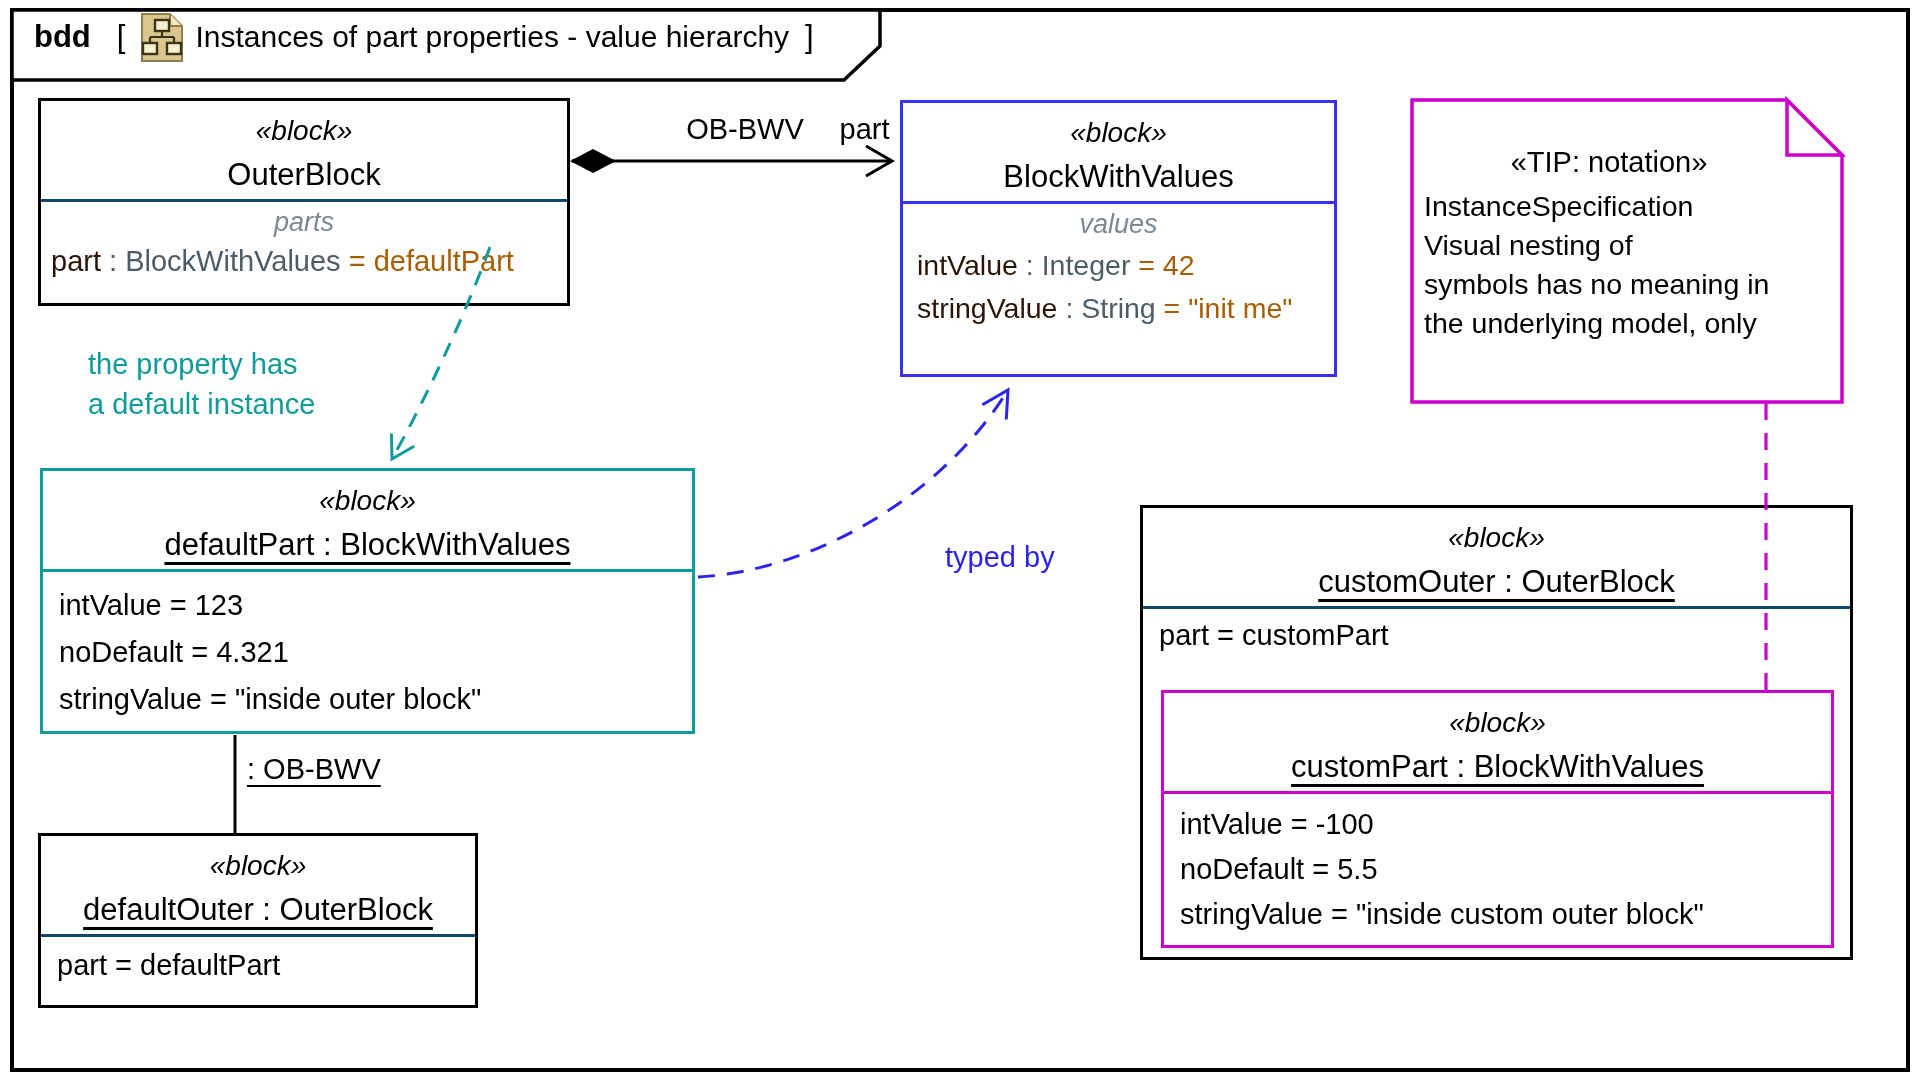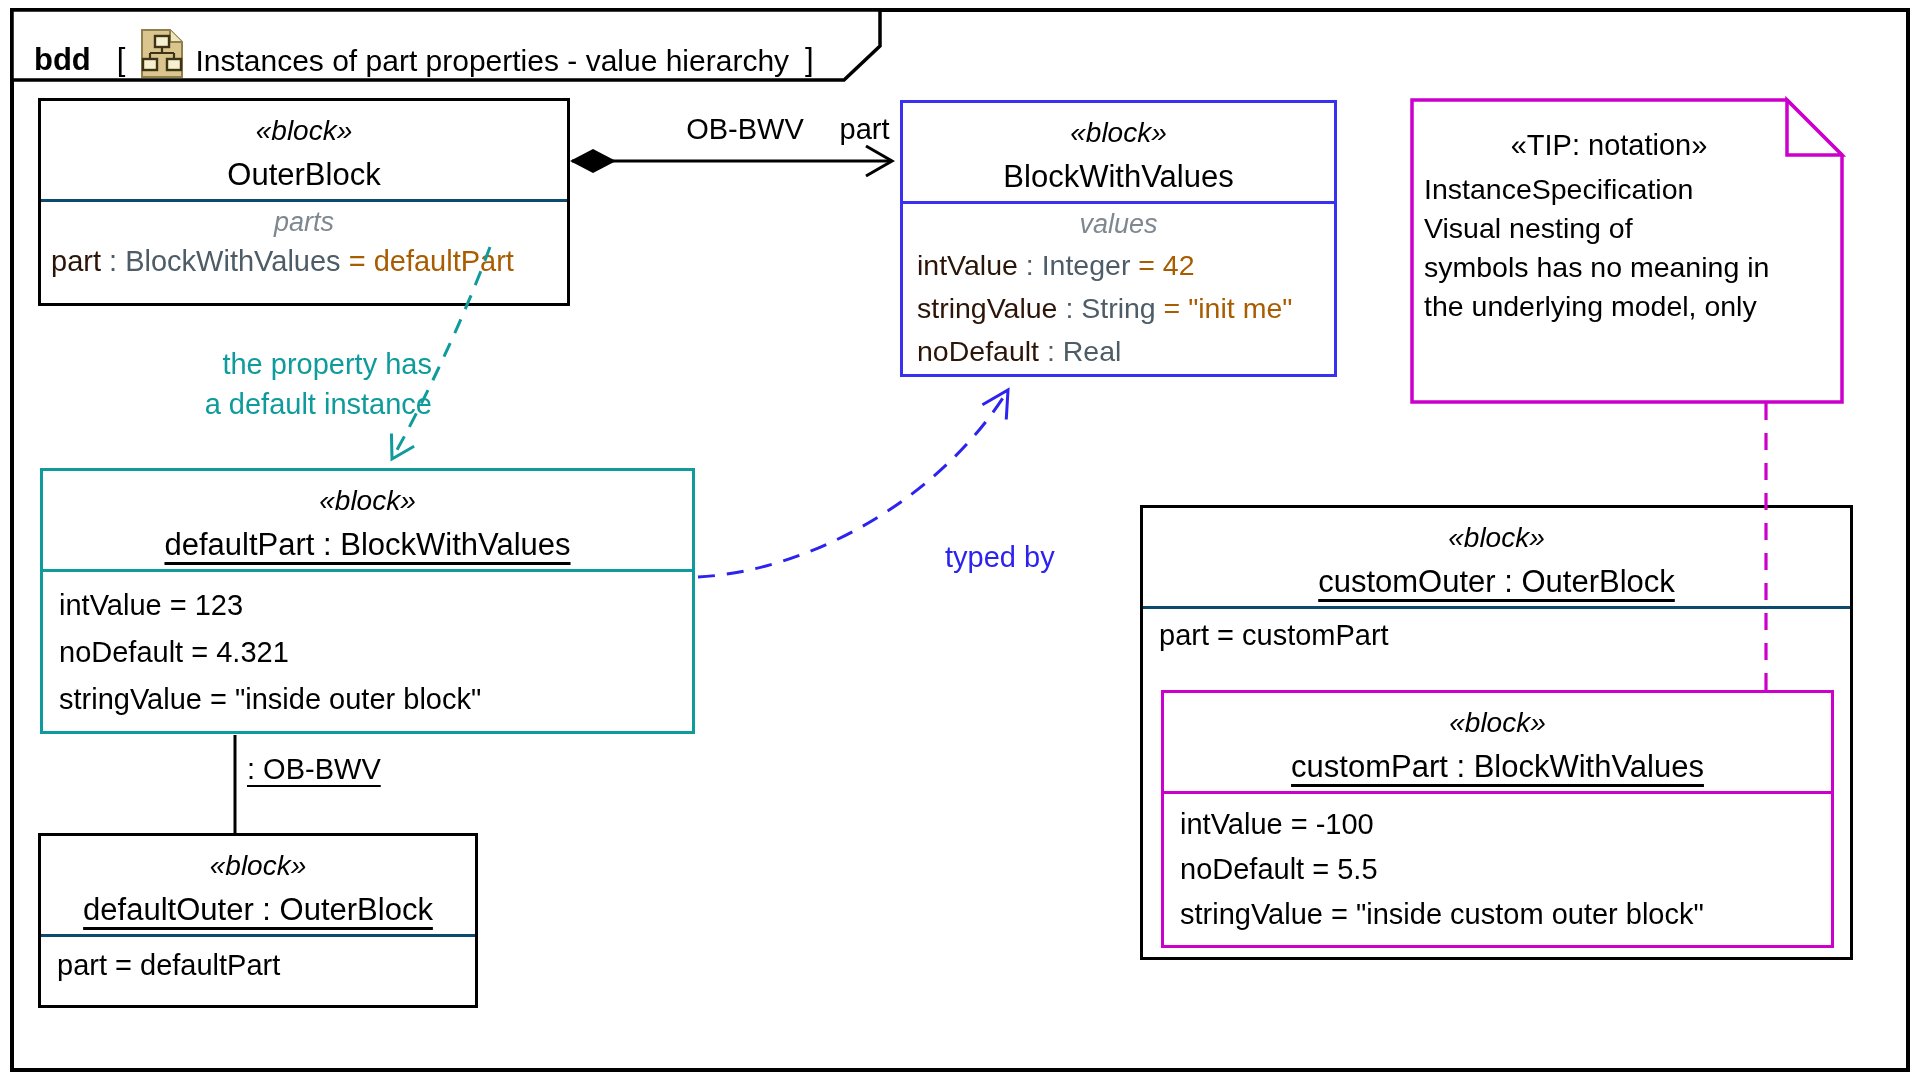--- a/index.html
+++ b/index.html
@@ -1,21 +1,21 @@
 <!DOCTYPE html>
 <html><head>
 <meta charset="utf-8">
 <style>
   html,body{margin:0;padding:0;background:#ffffff;}
   #screen{position:relative;width:1920px;height:1082px;background:#ffffff;overflow:hidden;
           font-family:"Liberation Sans", sans-serif;color:#000;}
   svg.layer{position:absolute;left:0;top:0;width:1920px;height:1082px;pointer-events:none;}
 
   
-  .tabbar{position:absolute;left:12px;top:8px;width:860px;height:70px;display:flex;align-items:flex-end;padding-left:22px;box-sizing:border-box;}
+  .tabbar{position:absolute;left:12px;top:2px;width:860px;height:70px;display:flex;align-items:center;padding-left:22px;box-sizing:border-box;}
   .kw{font-size:31px;font-weight:bold;}
   .br{font-size:31px;}
   .tab-title{font-size:30px;white-space:nowrap;}
   .sp24{width:26px;}.sp16{width:16px;}.sp12{width:12px;}
 
   
   .block{position:absolute;background:#ffffff;border:3px solid #000;box-sizing:border-box;overflow:hidden;}
   .b-blue{border-color:#3a31f0;}
   .b-teal{border-color:#0f9b9b;}
   .b-magenta{border-color:#cc00cc;}
@@ -34,28 +34,28 @@
   .pval{color:#a85d00;}
   .vrows{padding:2px 0 0 14px;}
   .vrow{font-size:28.5px;line-height:43px;white-space:nowrap;}
   .rows{padding:10px 0 0 16px;}
   .row{font-size:29px;line-height:47px;white-space:nowrap;}
   .rows-c{padding:8px 0 0 16px;}
   .row-c{font-size:29px;line-height:45px;white-space:nowrap;}
   .slot-plain{font-size:29px;padding:12px 0 0 16px;white-space:nowrap;}
 
   
-  .note-text{position:absolute;left:1412px;top:83px;width:394px;}
+  .note-text{position:absolute;left:1412px;top:100px;width:394px;}
   .note-title{font-size:29px;text-align:center;margin:46px 0 8px 0;}
   .note-line{font-size:28.5px;line-height:39px;padding-left:12px;white-space:nowrap;}
 
   
   .edge-label{position:absolute;font-size:29px;white-space:nowrap;}
   .center{text-align:center;}
-  .annot{position:absolute;left:88px;top:344px;width:344px;text-align:right;
+  .annot{position:absolute;left:88px;top:344px;width:344px;text-align:left;
          color:#0f9b9b;font-size:29px;line-height:40px;}
   .blue-label{color:#2d23ee;}
   .ul-label{text-decoration:underline;text-underline-offset:6px;text-decoration-thickness:2px;}
 </style>
 </head>
 <body>
 
 <div id="screen">
 
   <svg class="layer" viewBox="0 0 1920 1082">
@@ -99,21 +99,20 @@
   <div class="block b-blue" style="left:900px;top:100px;width:437px;height:277px">
     <div class="hdr">
       <div class="stereo">«block»</div>
       <div class="bname">BlockWithValues</div>
     </div>
     <div class="cbody bd-blue">
       <div class="comp-label">values</div>
       <div class="vrows">
         <div class="vrow"><span class="prop">intValue</span><span class="ptype"> : Integer</span><span class="pval"> = 42</span></div>
         <div class="vrow"><span class="prop">stringValue</span><span class="ptype"> : String</span><span class="pval"> = "init me"</span></div>
-        <div class="vrow"><span class="prop">noDefault</span><span class="ptype"> : Real</span><span class="pval"></span></div>
       </div>
     </div>
   </div>
 
   <div class="note-text">
     <div class="note-title">«TIP: notation»</div>
     <div class="note-line">InstanceSpecification</div>
     <div class="note-line">Visual nesting of</div>
     <div class="note-line">symbols has no meaning in</div>
     <div class="note-line">the underlying model, only</div>

